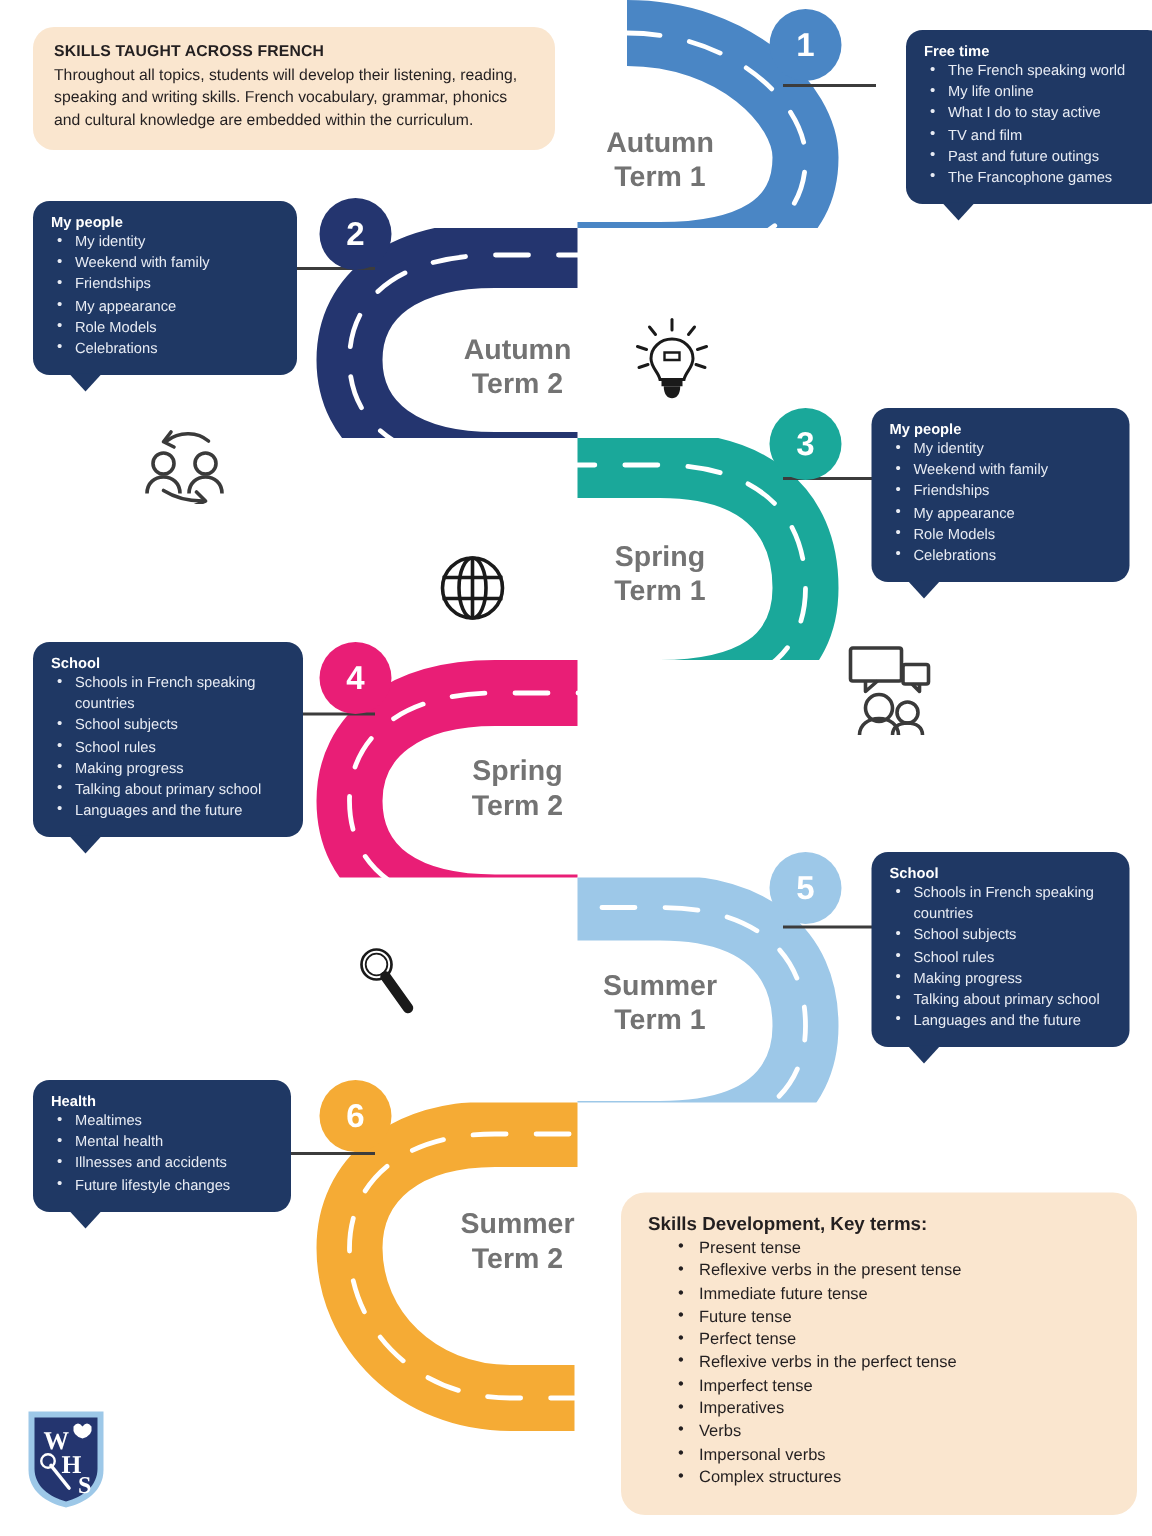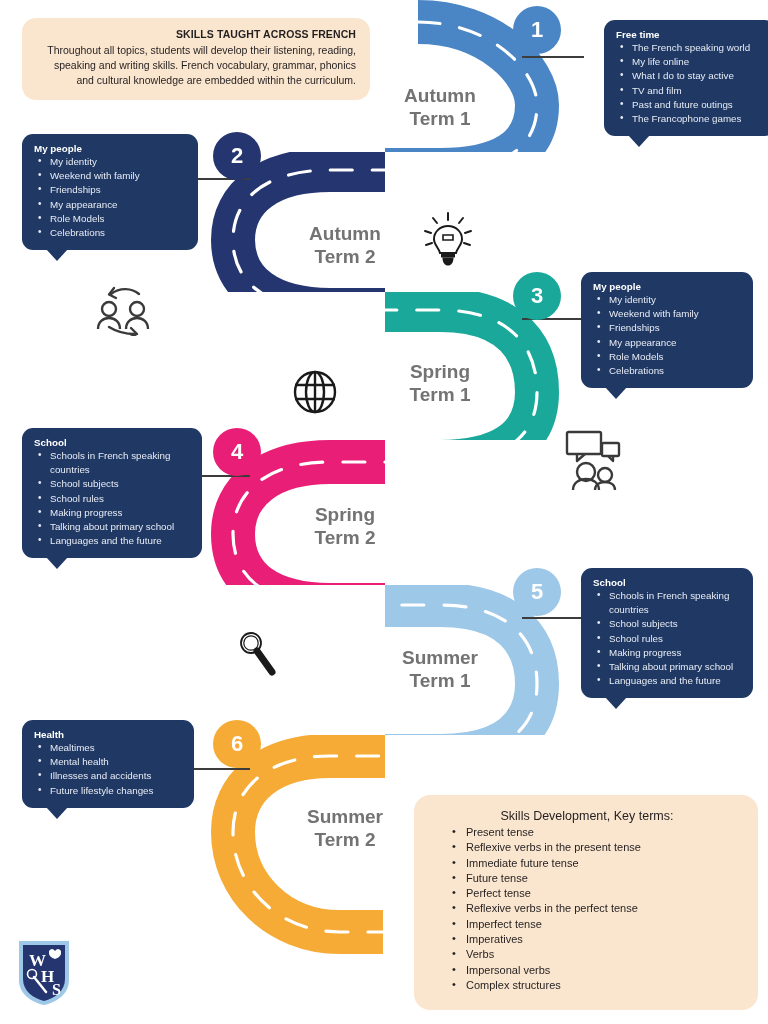--- a/index.html
+++ b/index.html
@@ -21,38 +21,38 @@
   #road-svg { position: absolute; left: 0; top: 0; width: 768px; height: 1024px; }
 
   
   .cream-box {
     position: absolute;
     background: #fae6cf;
     border-radius: 14px;
     padding: 10px 14px 12px 14px;
   }
   #skills-banner {
-    left: 22px; top: 18px; width: 348px; text-align: right;
+    left: 22px; top: 18px; width: 348px;
   }
   .banner-title {
     font-size: 10.5px; font-weight: bold; letter-spacing: .1px;
     margin: 0 0 3px 0; color: #231f20;
   }
   .banner-body {
     font-size: 10.5px; line-height: 15px; margin: 0; color: #231f20;
   }
 
   
   #skills-dev {
     left: 414px; top: 795px; width: 344px; height: 215px;
     padding: 14px 16px 10px 16px;
     border-radius: 16px;
   }
   #skills-dev .sd-title {
-    font-size: 12.5px; font-weight: normal; margin: 0 0 2px 2px; text-align: center;
+    font-size: 12.5px; font-weight: bold; margin: 0 0 2px 2px;
   }
   #skills-dev ul { margin: 0; padding: 0 0 0 22px; list-style: none; }
   #skills-dev li {
     font-size: 11px; line-height: 15.3px; position: relative; padding-left: 14px;
   }
   #skills-dev li:before {
     content: "\2022"; position: absolute; left: 0; top: -1px; font-size: 11px;
   }
 
   

